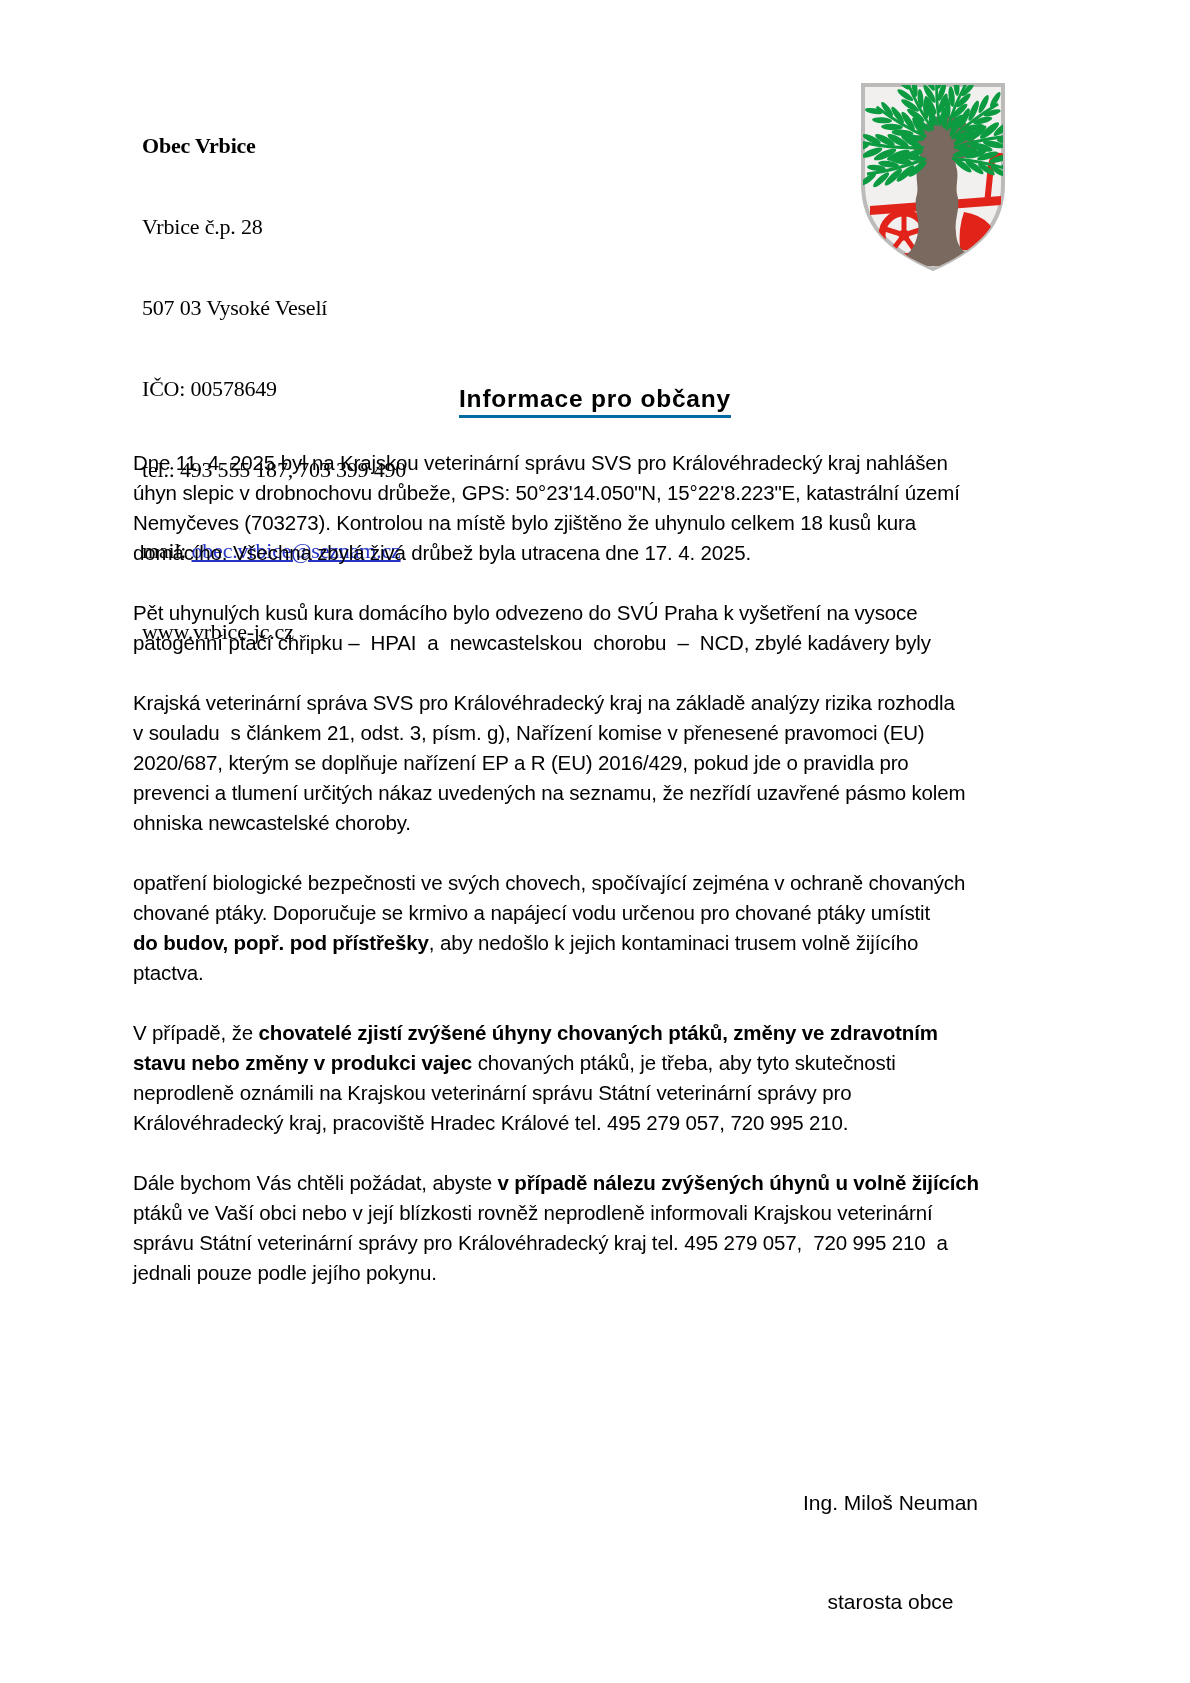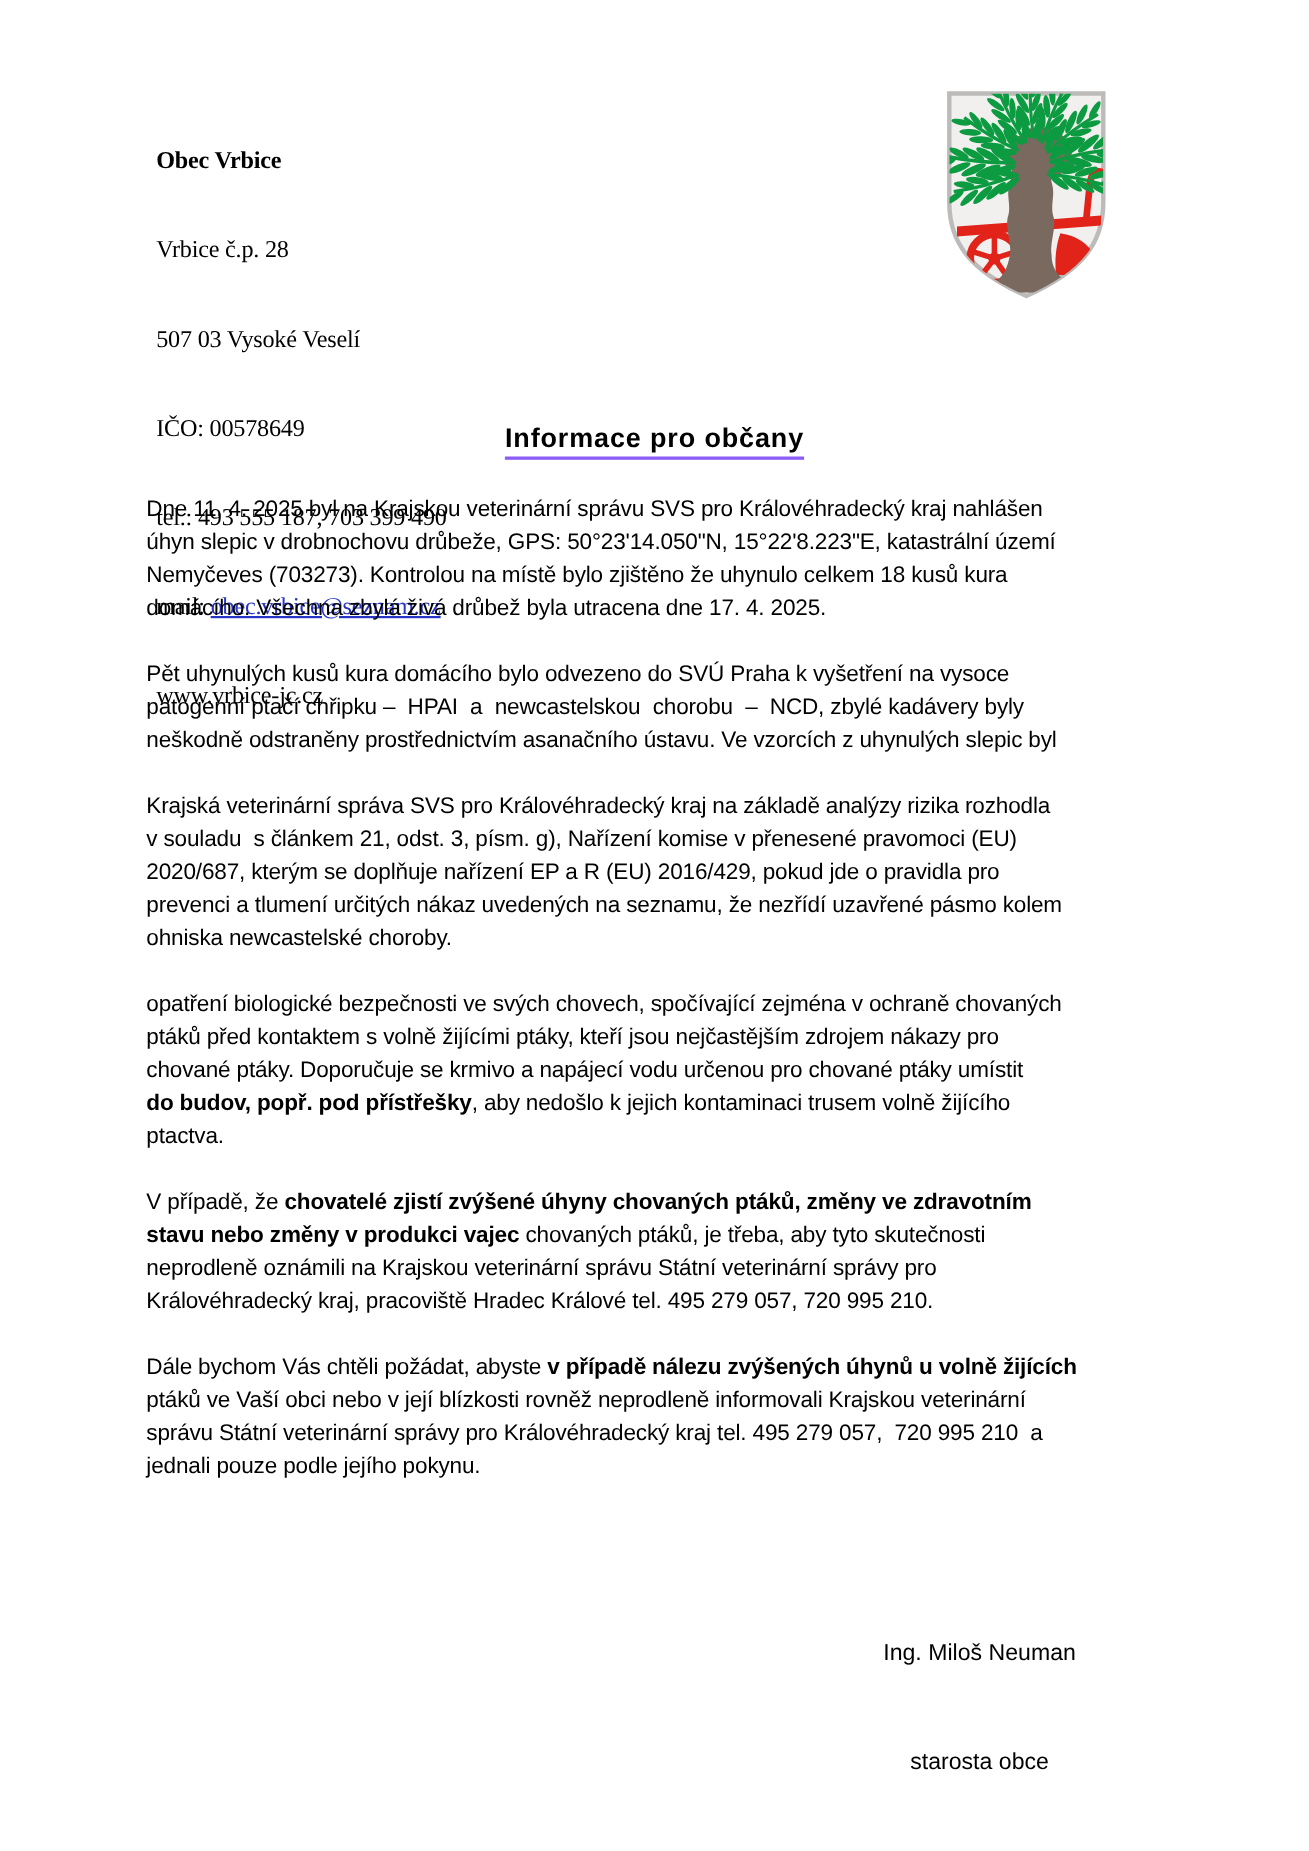--- a/index.html
+++ b/index.html
@@ -18,21 +18,21 @@
 
   
   .coat{position:absolute;left:858px;top:82px;width:150px;height:192px;}
 
   
   .doc-title{
     position:absolute;left:0;top:385px;width:100%;text-align:center;
   }
   .doc-title span{
     display:inline-block;font-weight:bold;font-size:24.5px;letter-spacing:0.8px;
-    border-bottom:3px solid #8b5cf6;padding-bottom:2px;
+    border-bottom:3px solid #0369a1;padding-bottom:2px;
   }
 
   
   .body-text{
     position:absolute;left:133px;top:448px;width:940px;
     font-size:20.5px;line-height:30px;letter-spacing:-0.15px;
   }
   .para{margin:0 0 30px 0;}
   .line{white-space:pre;}
   .b{font-weight:bold;}
@@ -120,32 +120,30 @@
 <div class="body-text">
     <div class="para">
       <div class="line"><span>Dne 11. 4. 2025 byl na Krajskou veterinární správu SVS pro Královéhradecký kraj nahlášen</span></div>
       <div class="line"><span>úhyn slepic v drobnochovu drůbeže, GPS: 50°23'14.050"N, 15°22'8.223"E, katastrální území</span></div>
       <div class="line"><span>Nemyčeves (703273). Kontrolou na místě bylo zjištěno že uhynulo celkem 18 kusů kura</span></div>
       <div class="line"><span>domácího. Všechna zbylá živá drůbež byla utracena dne 17. 4. 2025.</span></div>
     </div>
     <div class="para">
       <div class="line"><span>Pět uhynulých kusů kura domácího bylo odvezeno do SVÚ Praha k vyšetření na vysoce</span></div>
       <div class="line"><span>patogenní ptačí chřipku –  HPAI  a  newcastelskou  chorobu  –  NCD, zbylé kadávery byly</span></div>
-      <div class="line"><span>neškodně odstraněny prostřednictvím asanačního ústavu. Ve vzorcích z uhynulých slepic byl</span></div>
     </div>
     <div class="para">
       <div class="line"><span>Krajská veterinární správa SVS pro Královéhradecký kraj na základě analýzy rizika rozhodla</span></div>
       <div class="line"><span>v souladu  s článkem 21, odst. 3, písm. g), Nařízení komise v přenesené pravomoci (EU)</span></div>
       <div class="line"><span>2020/687, kterým se doplňuje nařízení EP a R (EU) 2016/429, pokud jde o pravidla pro</span></div>
       <div class="line"><span>prevenci a tlumení určitých nákaz uvedených na seznamu, že nezřídí uzavřené pásmo kolem</span></div>
       <div class="line"><span>ohniska newcastelské choroby.</span></div>
     </div>
     <div class="para">
       <div class="line"><span>opatření biologické bezpečnosti ve svých chovech, spočívající zejména v ochraně chovaných</span></div>
-      <div class="line"><span>ptáků před kontaktem s volně žijícími ptáky, kteří jsou nejčastějším zdrojem nákazy pro</span></div>
       <div class="line"><span>chované ptáky. Doporučuje se krmivo a napájecí vodu určenou pro chované ptáky umístit</span></div>
       <div class="line"><span class="b">do budov, popř. pod přístřešky</span><span>, aby nedošlo k jejich kontaminaci trusem volně žijícího</span></div>
       <div class="line"><span>ptactva.</span></div>
     </div>
     <div class="para">
       <div class="line"><span>V případě, že </span><span class="b">chovatelé zjistí zvýšené úhyny chovaných ptáků, změny ve zdravotním</span></div>
       <div class="line"><span class="b">stavu nebo změny v produkci vajec</span><span> chovaných ptáků, je třeba, aby tyto skutečnosti</span></div>
       <div class="line"><span>neprodleně oznámili na Krajskou veterinární správu Státní veterinární správy pro</span></div>
       <div class="line"><span>Královéhradecký kraj, pracoviště Hradec Králové tel. 495 279 057, 720 995 210.</span></div>
     </div>

